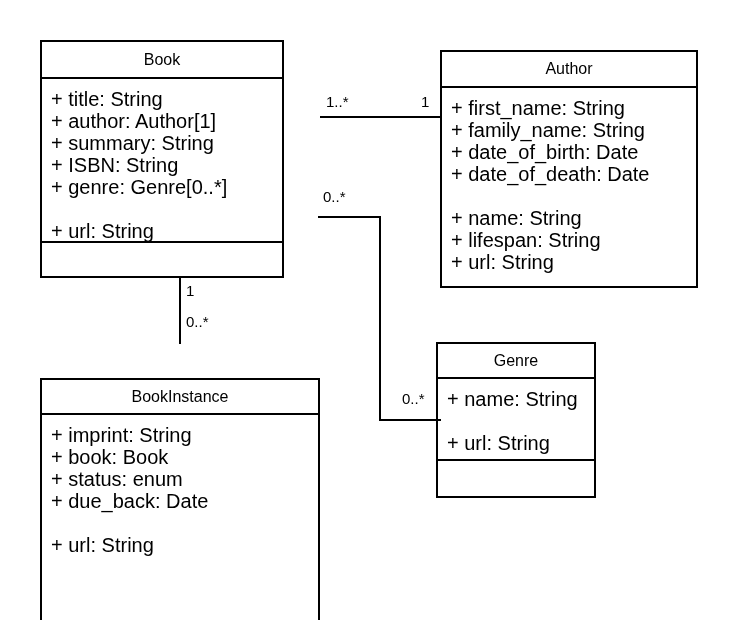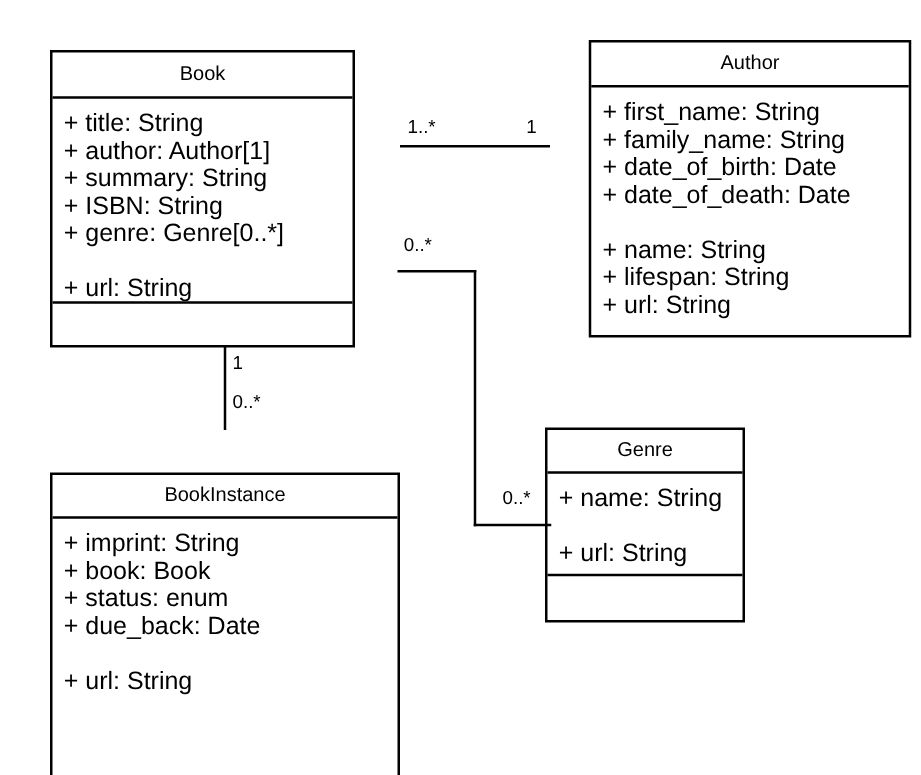--- a/index.html
+++ b/index.html
@@ -57,21 +57,21 @@
     font-size: 15px;
     line-height: 17px;
     white-space: pre;
     background: #ffffff;
   }
   
   #cls-book        { left: 40px;  top: 40px;  width: 244px; height: 238px; }
   #cls-book .uml-title { height: 35px; }
   #cls-book .uml-methods { height: 33px; }
 
-  #cls-author      { left: 440px; top: 32px;  width: 258px; height: 238px; margin-left: 31px; }
+  #cls-author      { left: 440px; top: 50px;  width: 258px; height: 238px; }
   #cls-author .uml-title { height: 34px; }
 
   #cls-bookinstance { left: 40px; top: 342px; width: 280px; height: 302px; margin-top: 36px; }
   #cls-bookinstance .uml-title { height: 33px; }
   #cls-bookinstance .uml-methods { height: 37px; }
 
   #cls-genre       { left: 436px; top: 342px; width: 160px; height: 156px; }
   #cls-genre .uml-title { height: 33px; }
   #cls-genre .uml-methods { height: 35px; }
 

